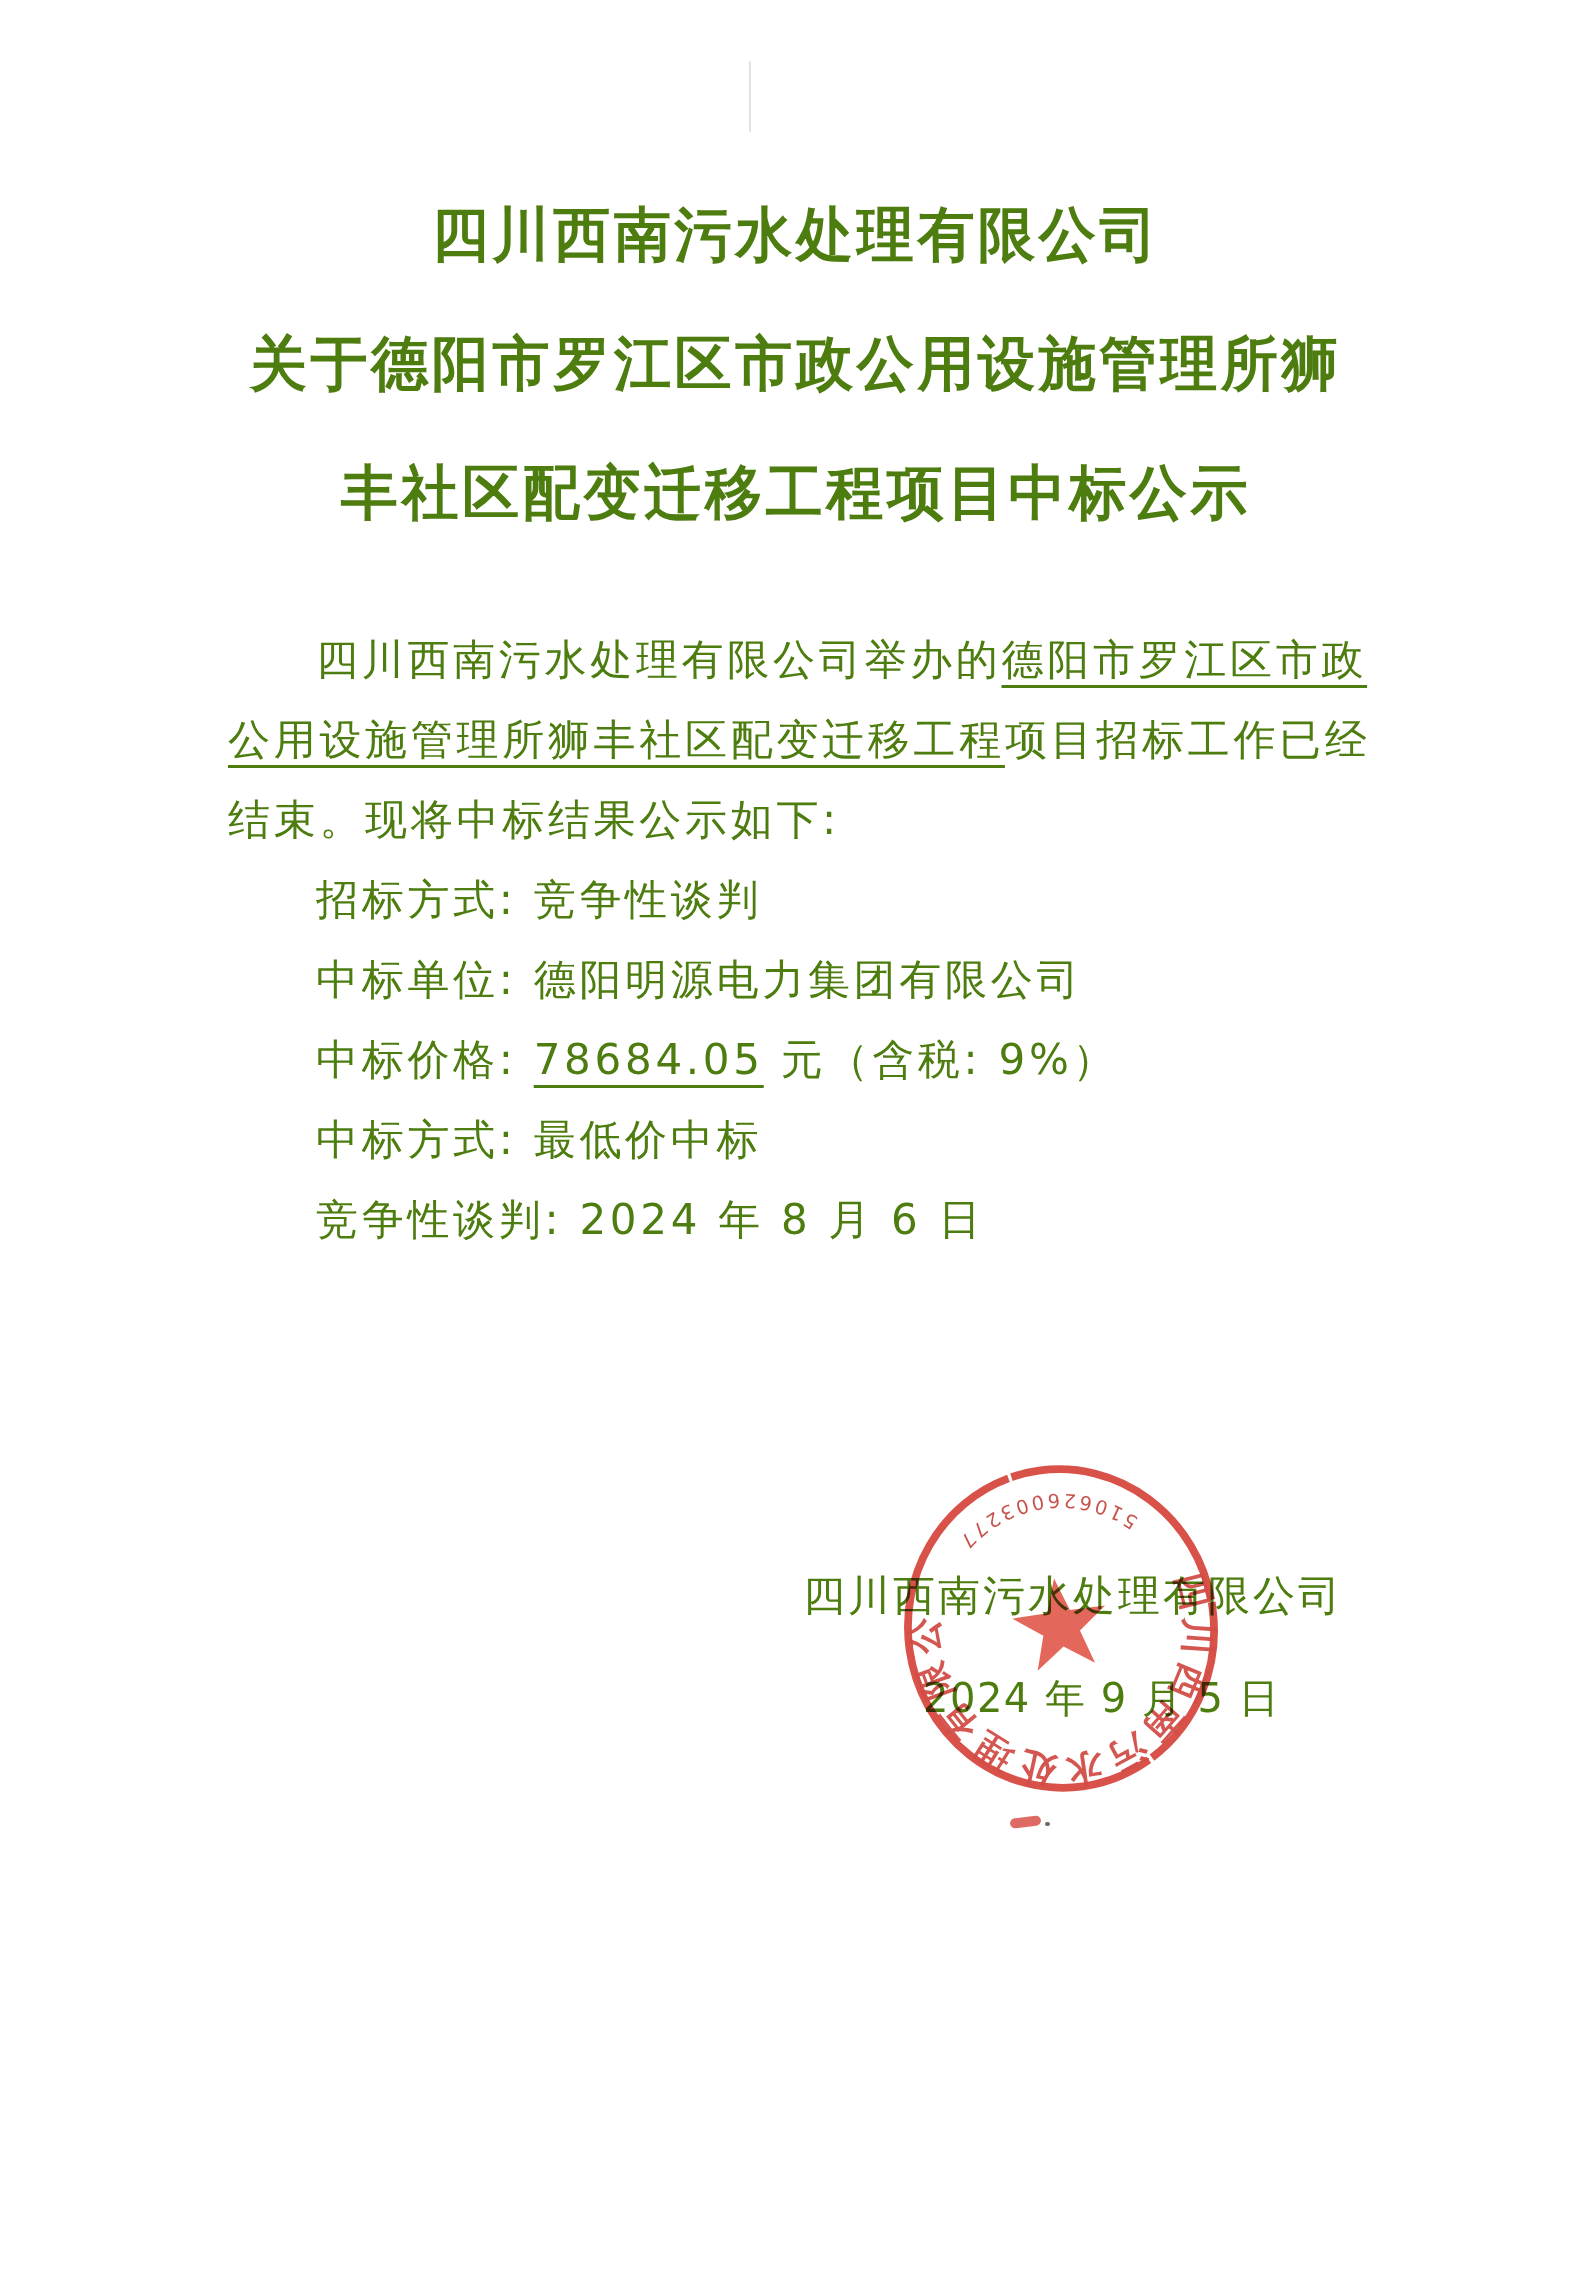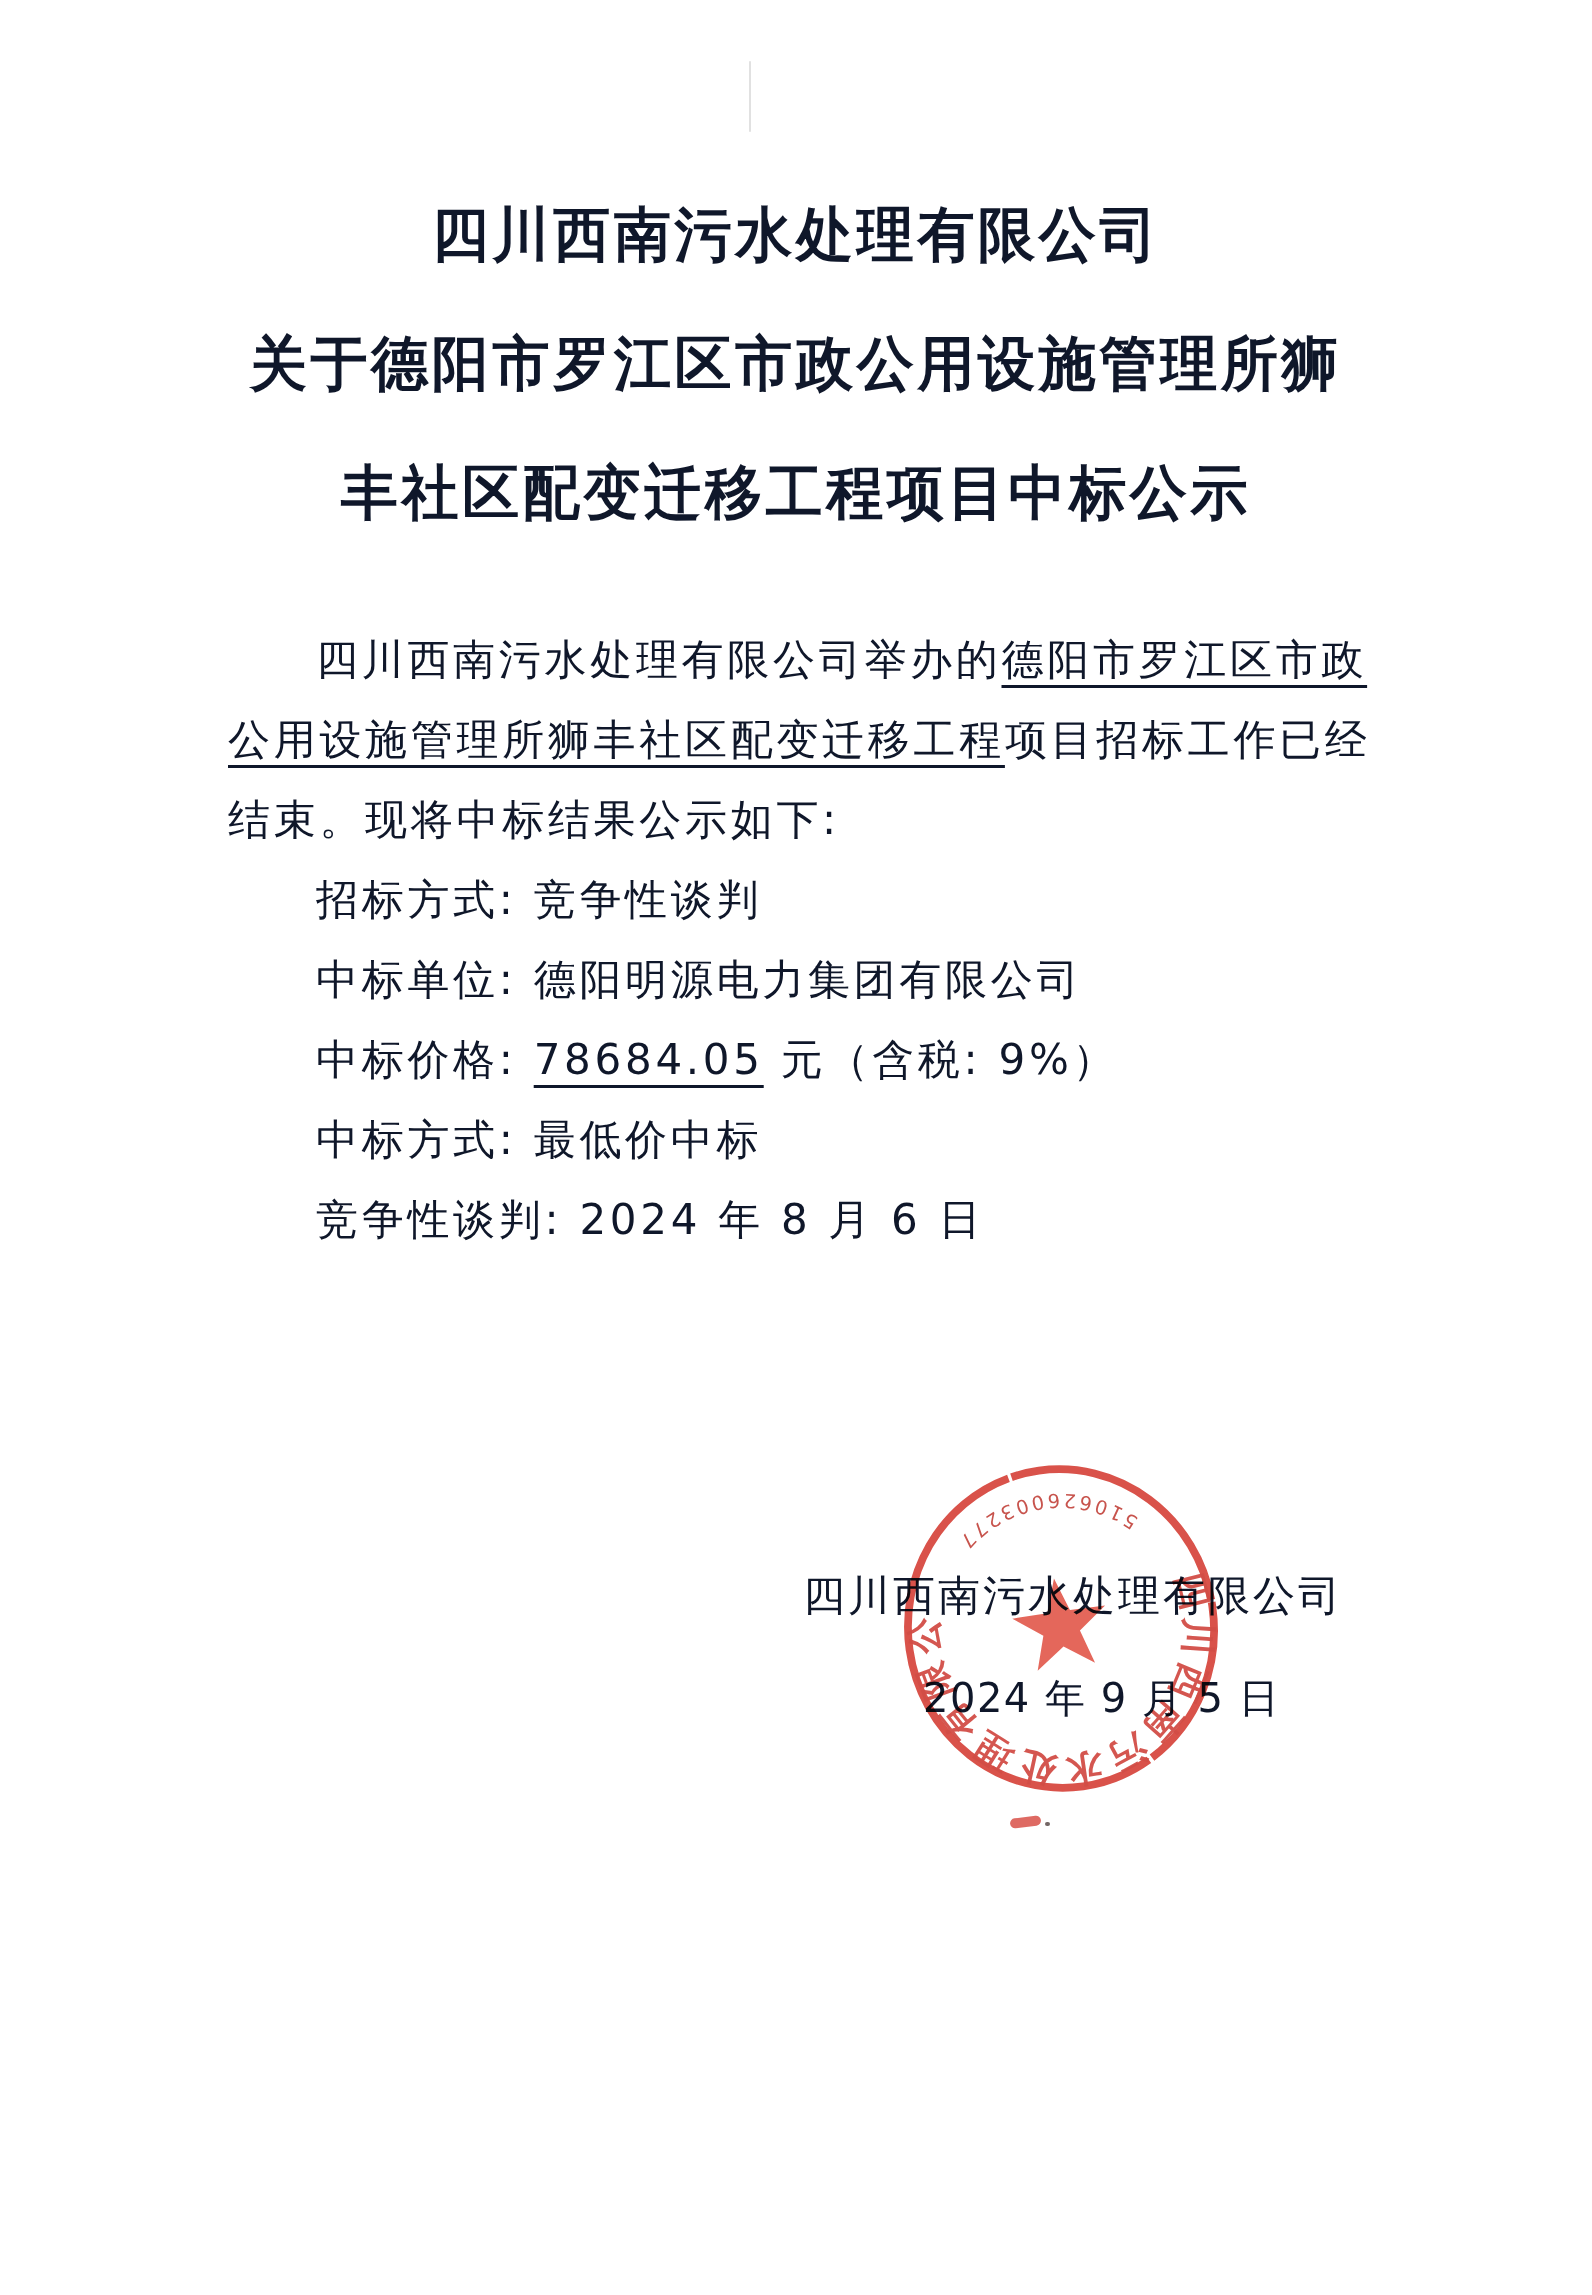--- a/index.html
+++ b/index.html
@@ -2,21 +2,21 @@
 <html style="font-size:12px"><head>
 <meta charset="utf-8">
 <style>
   html,body{margin:0;padding:0;background:#9a9a9a;}
   .page{
     position:relative;
     width:1592px;height:2295px;
     background:#ffffff;
     overflow:hidden;
     font-family:"DejaVu Sans","Liberation Sans",sans-serif;
-    color:#0f172a;
+    color:#4d7c0f;
   }
   
   .scan-line{
     position:absolute;left:749px;top:61px;width:2.2px;height:71px;
     background:#d7d7d7;opacity:.75;border-radius:1.5px;
   }
   
   .title-block{
     position:absolute;left:0;top:170px;width:1592px;
     text-align:center;

